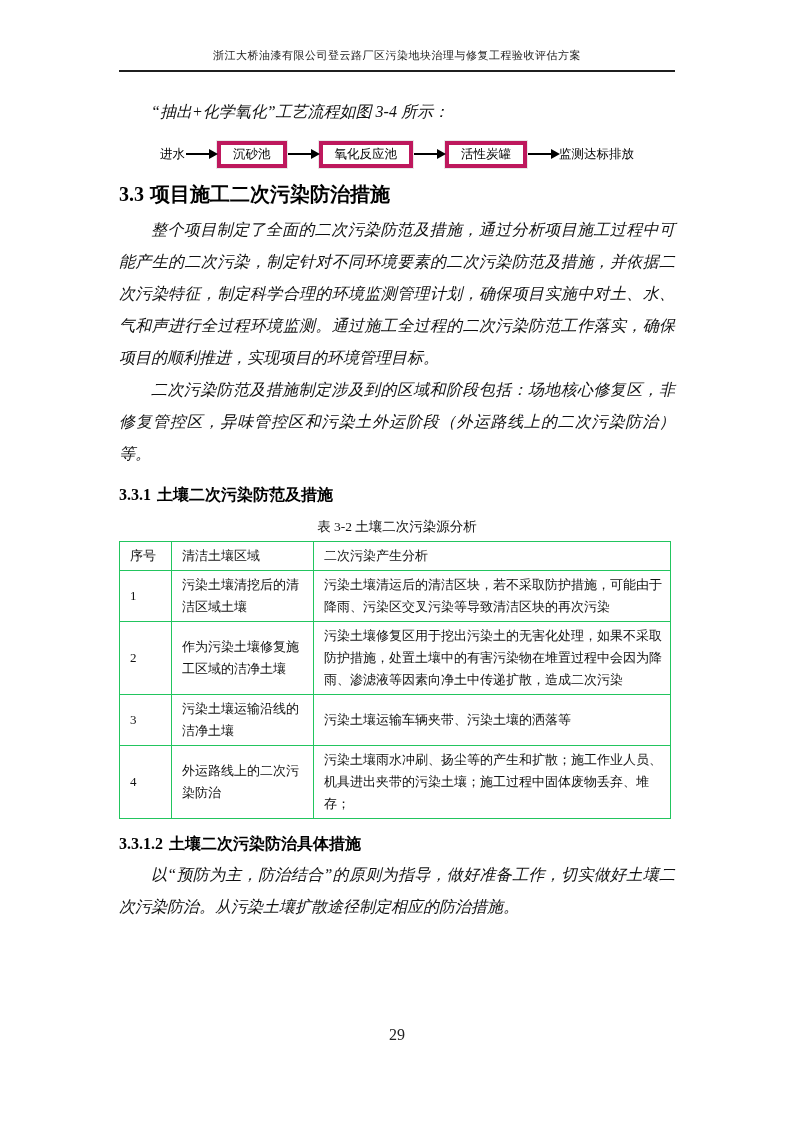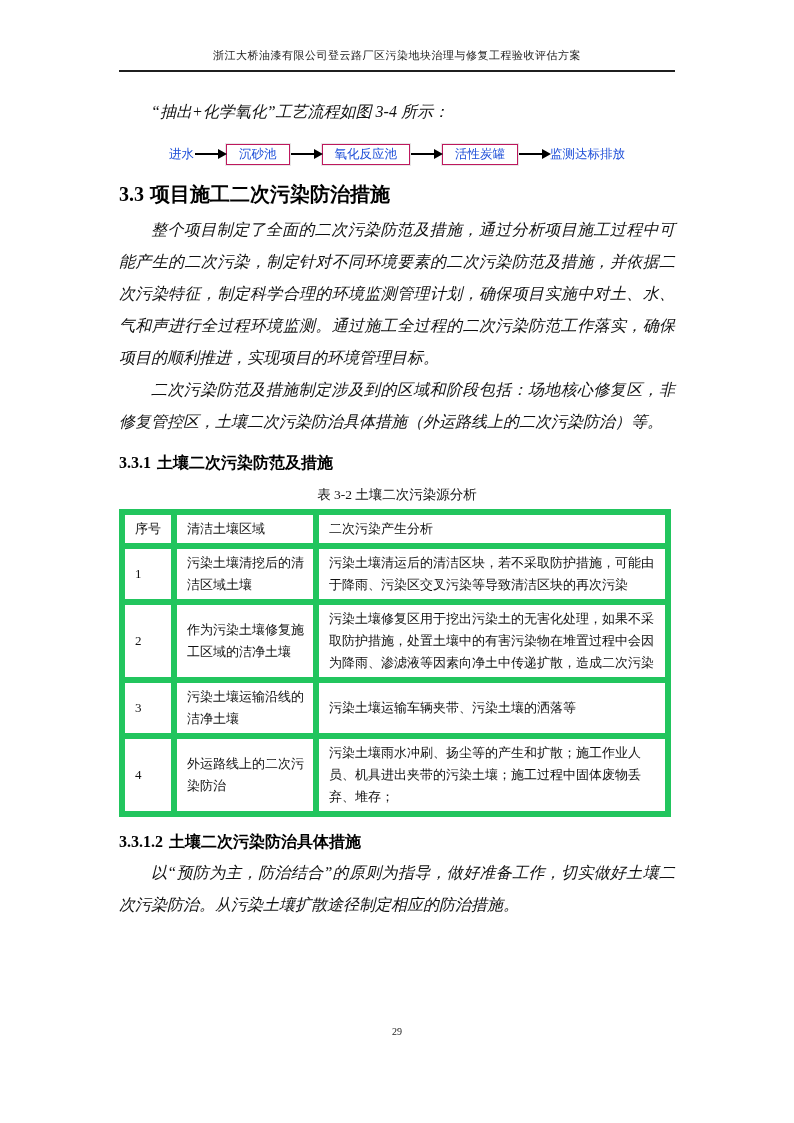--- a/index.html
+++ b/index.html
@@ -36,25 +36,25 @@
   .intro-para { margin-top: 28px; line-height: 24px; }
   
   .flowchart {
     margin-top: 16px;
     display: flex;
     align-items: center;
     justify-content: center;
     height: 28px;
     font-size: 12.5px;
     font-family: Liberation Sans, sans-serif;
-    color: #1d4ed8;
+    color: #000000;
   }
   .flow-text { white-space: nowrap; }
   .flow-box {
-    border: 1px solid #be185d;
+    border: 4px solid #be185d;
     background: #fff;
     padding: 1px 12px;
     white-space: nowrap;
     box-shadow: 0 0 0 1px #e8e8e8;
   }
   .flow-arrow {
     display: inline-block;
     width: 30px; height: 2px;
     background: #000;
     position: relative;
@@ -95,33 +95,33 @@
   .table-caption { margin-top: 8px; margin-bottom: 5px; }
   table.src-table {
     width: 552px;
     border-collapse: collapse;
     table-layout: fixed;
     font-size: 13px;
     line-height: 22px;
     color: #111;
   }
   .src-table th, .src-table td {
-    border: 6px solid #22c55e;
+    border: 1px solid #22c55e;
     padding: 3px 8px 3px 10px;
     text-align: left;
     vertical-align: middle;
     font-weight: normal;
   }
   .col-no { width: 52px; }
   .col-area { width: 142px; }
   .footer-pagenum {
     position: absolute;
     left: 0; top: 1026px; width: 794px;
     text-align: center;
-    font-size: 10px;
+    font-size: 16px;
     color: #222;
   }
 </style>
 </head>
 <body>
 
 <div class="doc-header">浙江大桥油漆有限公司登云路厂区污染地块治理与修复工程验收评估方案</div>
 
 <div class="content">
 
@@ -136,21 +136,21 @@
     <span class="flow-arrow"></span>
     <span class="flow-box">活性炭罐</span>
     <span class="flow-arrow"></span>
     <span class="flow-text">监测达标排放</span>
   </div>
 
 
   <h1 class="h1"><span class="h-no">3.3</span><span>项目施工二次污染防治措施</span></h1>
 
   <p class="para mt8">整个项目制定了全面的二次污染防范及措施，通过分析项目施工过程中可能产生的二次污染，制定针对不同环境要素的二次污染防范及措施，并依据二次污染特征，制定科学合理的环境监测管理计划，确保项目实施中对土、水、气和声进行全过程环境监测。通过施工全过程的二次污染防范工作落实，确保项目的顺利推进，实现项目的环境管理目标。</p>
-  <p class="para">二次污染防范及措施制定涉及到的区域和阶段包括：场地核心修复区，非修复管控区，土壤二次污染防治具体措施（外运路线上的二次污染防治）等。</p>
+  <p class="para">二次污染防范及措施制定涉及到的区域和阶段包括：场地核心修复区，非修复管控区，异味管控区和污染土外运阶段（外运路线上的二次污染防治）等。</p>
 
   <h2 class="h2"><span class="h-no">3.3.1</span><span>土壤二次污染防范及措施</span></h2>
 
 
 
   <div class="caption table-caption">表 3-2 土壤二次污染源分析</div>
 
   <table class="src-table">
     <colgroup>
         <col class="col-no">

